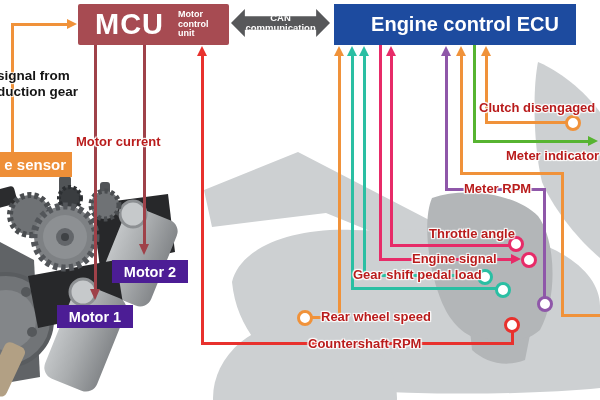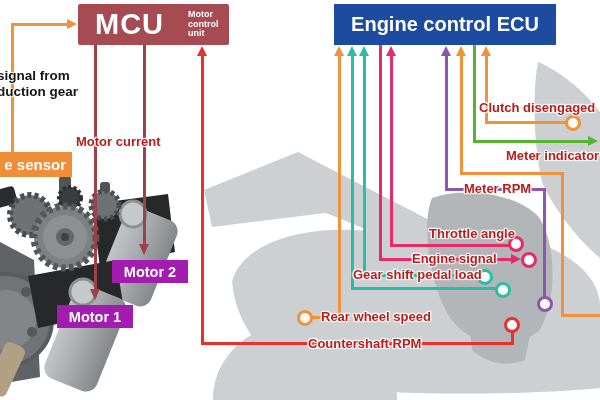--- a/index.html
+++ b/index.html
@@ -18,32 +18,32 @@
   .tri-right{position:absolute;width:0;height:0;border-top:5.5px solid transparent;
           border-bottom:5.5px solid transparent;border-left:10px solid #000;}
   
   .sig{position:absolute;font-size:13px;font-weight:700;color:#b91c1c;white-space:nowrap;
        text-shadow:0 0 2px #fff,0 0 2px #fff,1px 1px 1px #fff,-1px -1px 1px #fff,
                    1px -1px 1px #fff,-1px 1px 1px #fff;}
   
   .mcu-box{position:absolute;left:78px;top:4px;width:151px;height:41px;background:#a74b52;
            border-radius:2px;display:flex;align-items:center;}
   .mcu-title{color:#fff;font-weight:700;font-size:29px;letter-spacing:1px;margin-left:17px;}
-  .mcu-sub{color:#fff;font-weight:700;font-size:9px;line-height:1.08;width:44px;margin-left:24px;}
+  .mcu-sub{color:#fff;font-weight:700;font-size:9px;line-height:1.08;width:44px;margin-left:14px;}
   .ecu-box{position:absolute;left:334px;top:4px;width:222px;height:41px;background:#1d4b9f;
-           display:flex;align-items:center;justify-content:center;}
+           display:flex;align-items:center;justify-content:center;padding-left:20px;}
   .ecu-title{color:#fff;font-weight:700;font-size:20px;}
   .can-arrow{position:absolute;left:231px;top:9px;width:99px;height:28px;background:#57585a;
              clip-path:polygon(0% 50%,14% 0%,14% 26%,86% 26%,86% 0%,100% 50%,86% 100%,86% 74%,14% 74%,14% 100%);
              display:flex;align-items:center;justify-content:center;}
   .can-label{color:#fff;font-weight:700;font-size:9.5px;line-height:1.1;text-align:center;width:70px;}
   .sensor-box{position:absolute;left:-30px;top:152px;width:102px;height:25px;background:#ee8f38;
               display:flex;align-items:center;justify-content:flex-end;}
   .sensor-label{color:#fff;font-weight:700;font-size:15px;margin-right:6px;}
-  .motor-tag{position:absolute;width:76px;height:23px;background:#a21caf;display:flex;
+  .motor-tag{position:absolute;width:76px;height:23px;background:#4c1d95;display:flex;
              align-items:center;justify-content:center;color:#fff;font-weight:700;font-size:14.5px;}
   .left-frag{position:absolute;left:-3px;top:68px;font-size:13.5px;font-weight:700;color:#151515;
              line-height:1.18;white-space:nowrap;
              text-shadow:0 0 2px #fff,1px 1px 1px #fff,-1px -1px 1px #fff;}
 </style>
 </head>
 <body>
 
 <div class="stage">
 
@@ -169,20 +169,23 @@
   <div class="sig" style="left:76px;top:134px">Motor current</div>
   <div class="left-frag">
     <div>signal from</div>
     <div>duction gear</div>
   </div>
 
   <div class="mcu-box">
     <span class="mcu-title">MCU</span>
     <span class="mcu-sub">Motor control unit</span>
   </div>
+  <div class="can-arrow">
+    <span class="can-label">CAN communication</span>
+  </div>
   <div class="ecu-box">
     <span class="ecu-title">Engine control ECU</span>
   </div>
   <div class="sensor-box">
     <span class="sensor-label">e sensor</span>
   </div>
   <div class="motor-tag" style="left:57px;top:305px">
     <span>Motor 1</span>
   </div>
   <div class="motor-tag" style="left:112px;top:260px">

